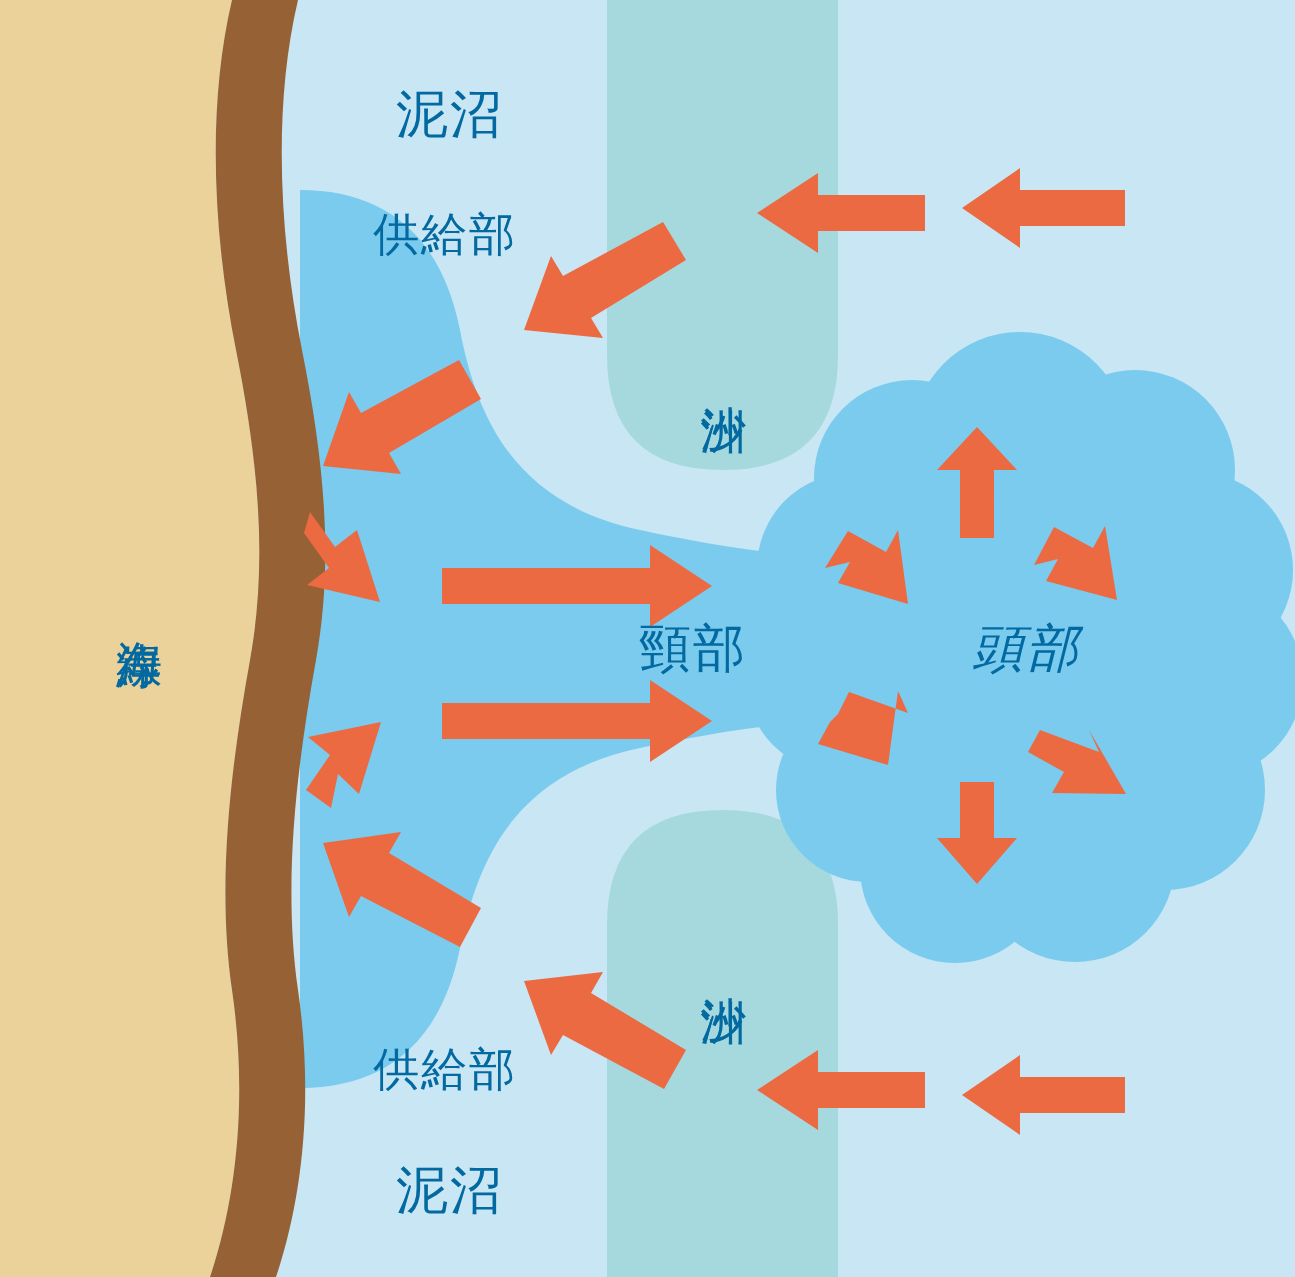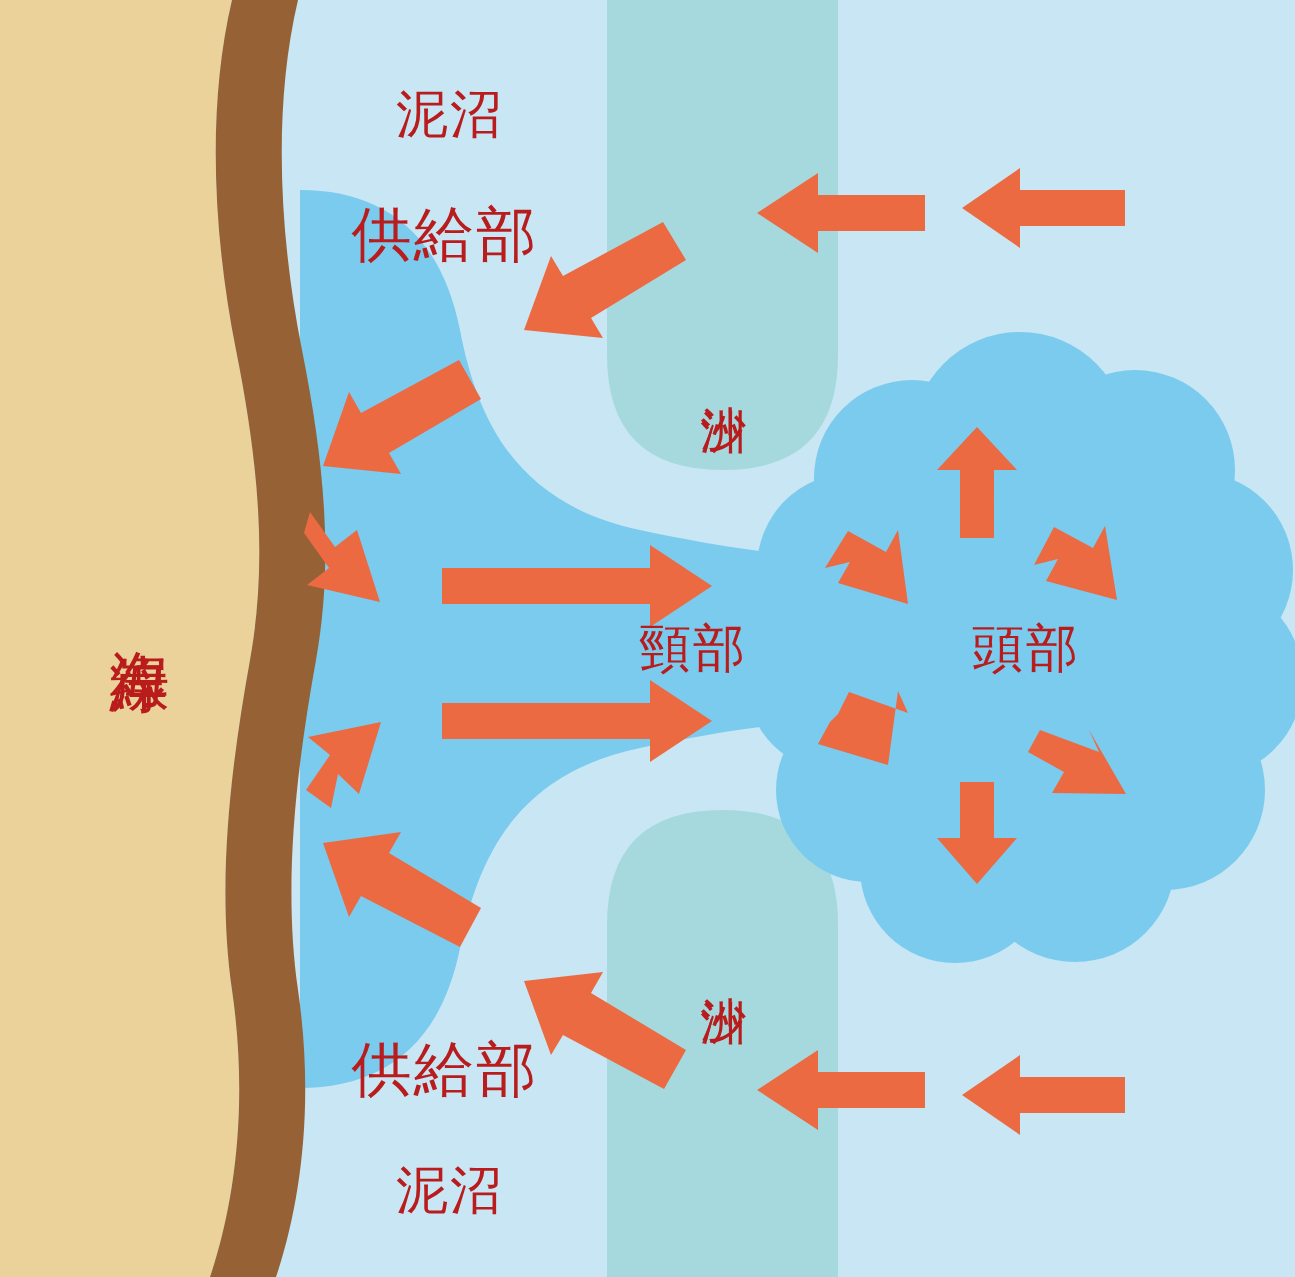--- a/index.html
+++ b/index.html
@@ -17,39 +17,39 @@
   #rip-svg {
     position: absolute;
     top: 0;
     left: 0;
     width: 1295px;
     height: 1277px;
     display: block;
   }
   .lbl {
     position: absolute;
-    color: #b91c1c;
+    color: #0369a1;
     font-family: "DejaVu Sans", "Liberation Sans", sans-serif;
     font-weight: 500;
     white-space: nowrap;
     letter-spacing: 0.04em;
     line-height: 1.05;
     user-select: none;
   }
   .lbl-h {
     transform: translate(-50%, -50%);
   }
   .lbl-v {
     writing-mode: vertical-rl;
     text-orientation: upright;
     transform: translate(-50%, -50%);
     letter-spacing: 0.06em;
   }
   .sz-big { font-size: 52px; }
-  .sz-mid { font-size: 60px; }
+  .sz-mid { font-size: 46px; }
   .sz-small { font-size: 46px; }
 </style>
 </head>
 <body>
 
 <div id="diagram-root">
 
   <svg id="rip-svg" viewBox="0 0 1295 1277" xmlns="http://www.w3.org/2000/svg">
 
     <rect x="0" y="0" width="1295" height="1277" fill="#c8e6f4"></rect>
@@ -128,18 +128,18 @@
 
       <path d="M1028,752 L1040,730 L1099,752 L1089,730 L1126,794 L1052,793 L1064,772 Z"></path>
     </g>
   </svg>
 
   <div class="lbl lbl-v sz-mid" style="left:140px;  top:608px;">海岸線</div>
   <div class="lbl lbl-h sz-big" style="left:450px;  top:114px;">泥沼</div>
   <div class="lbl lbl-h sz-mid" style="left:445px;  top:234px;">供給部</div>
   <div class="lbl lbl-v sz-small" style="left:724px;  top:372px;">沙洲</div>
   <div class="lbl lbl-h sz-big" style="left:693px;  top:648px;">頸部</div>
-  <div class="lbl lbl-h sz-big" style="left:1026px; top:648px;">頭部</div>
+  <div class="lbl lbl-h sz-big" style="left:1026px; top:648px;font-style:italic;">頭部</div>
   <div class="lbl lbl-v sz-small" style="left:724px;  top:963px;">沙洲</div>
   <div class="lbl lbl-h sz-mid" style="left:445px;  top:1069px;">供給部</div>
   <div class="lbl lbl-h sz-big" style="left:450px;  top:1190px;">泥沼</div>
 
 </div>
 
 </body></html>

